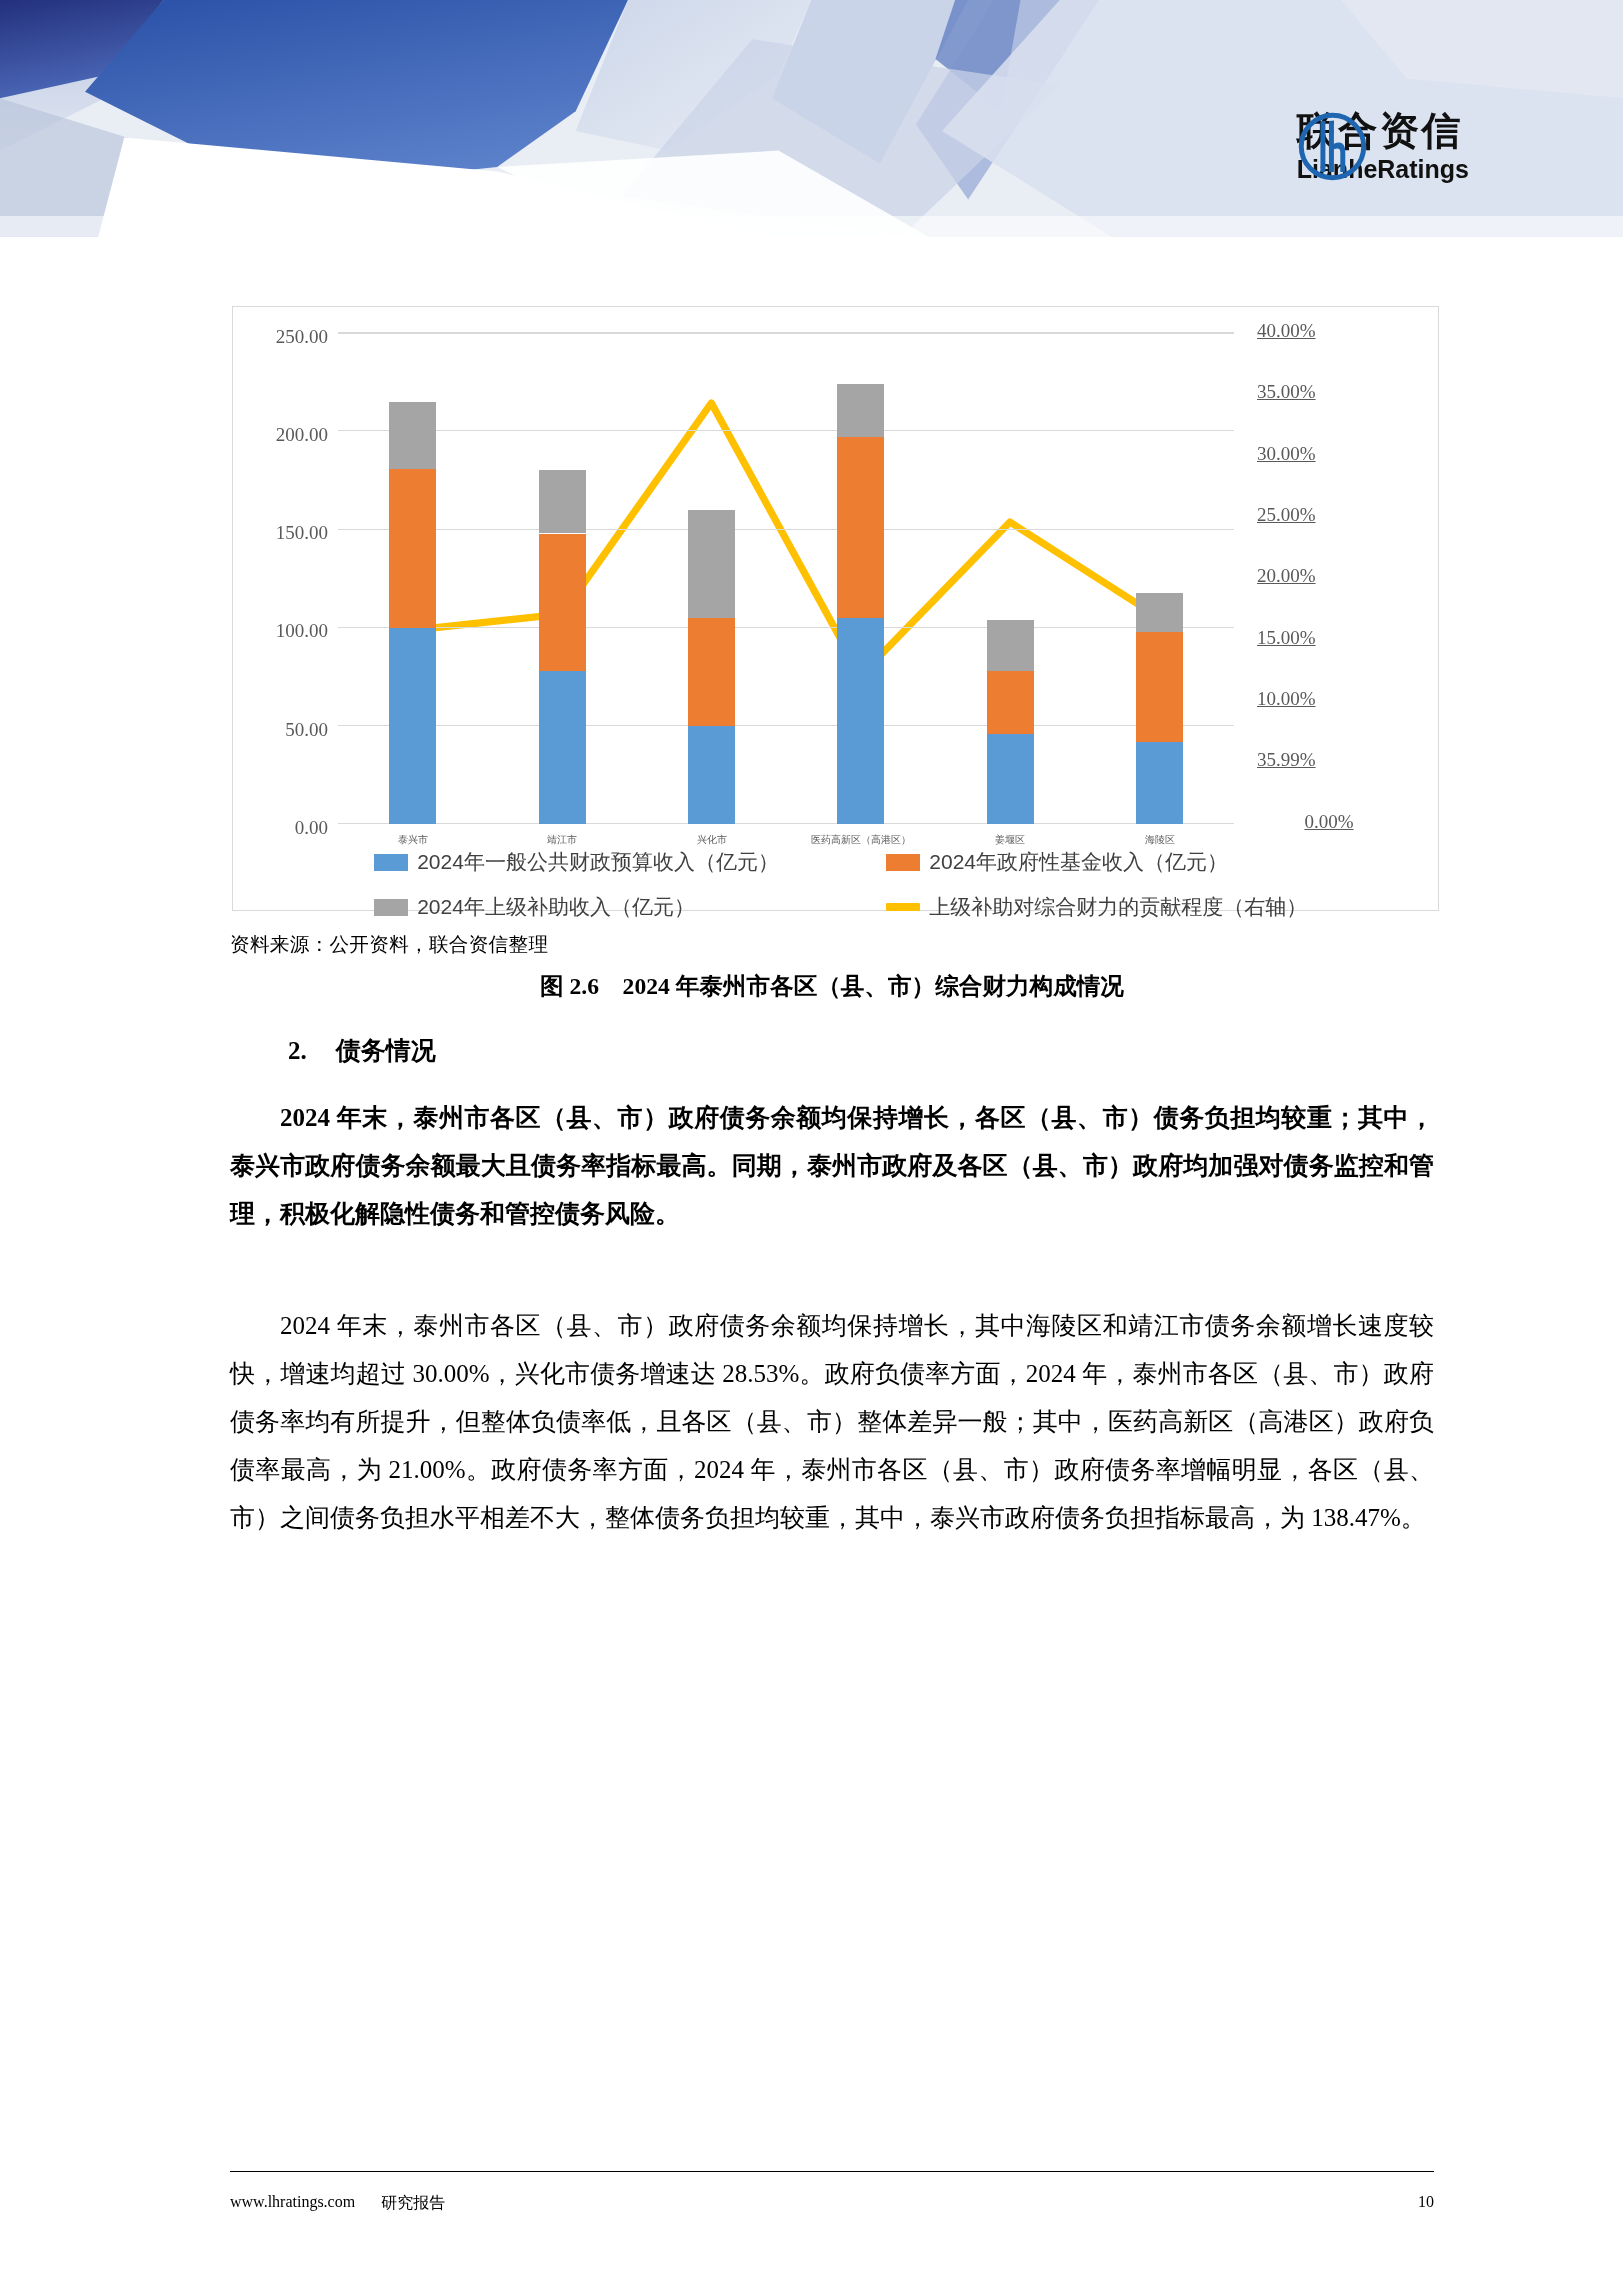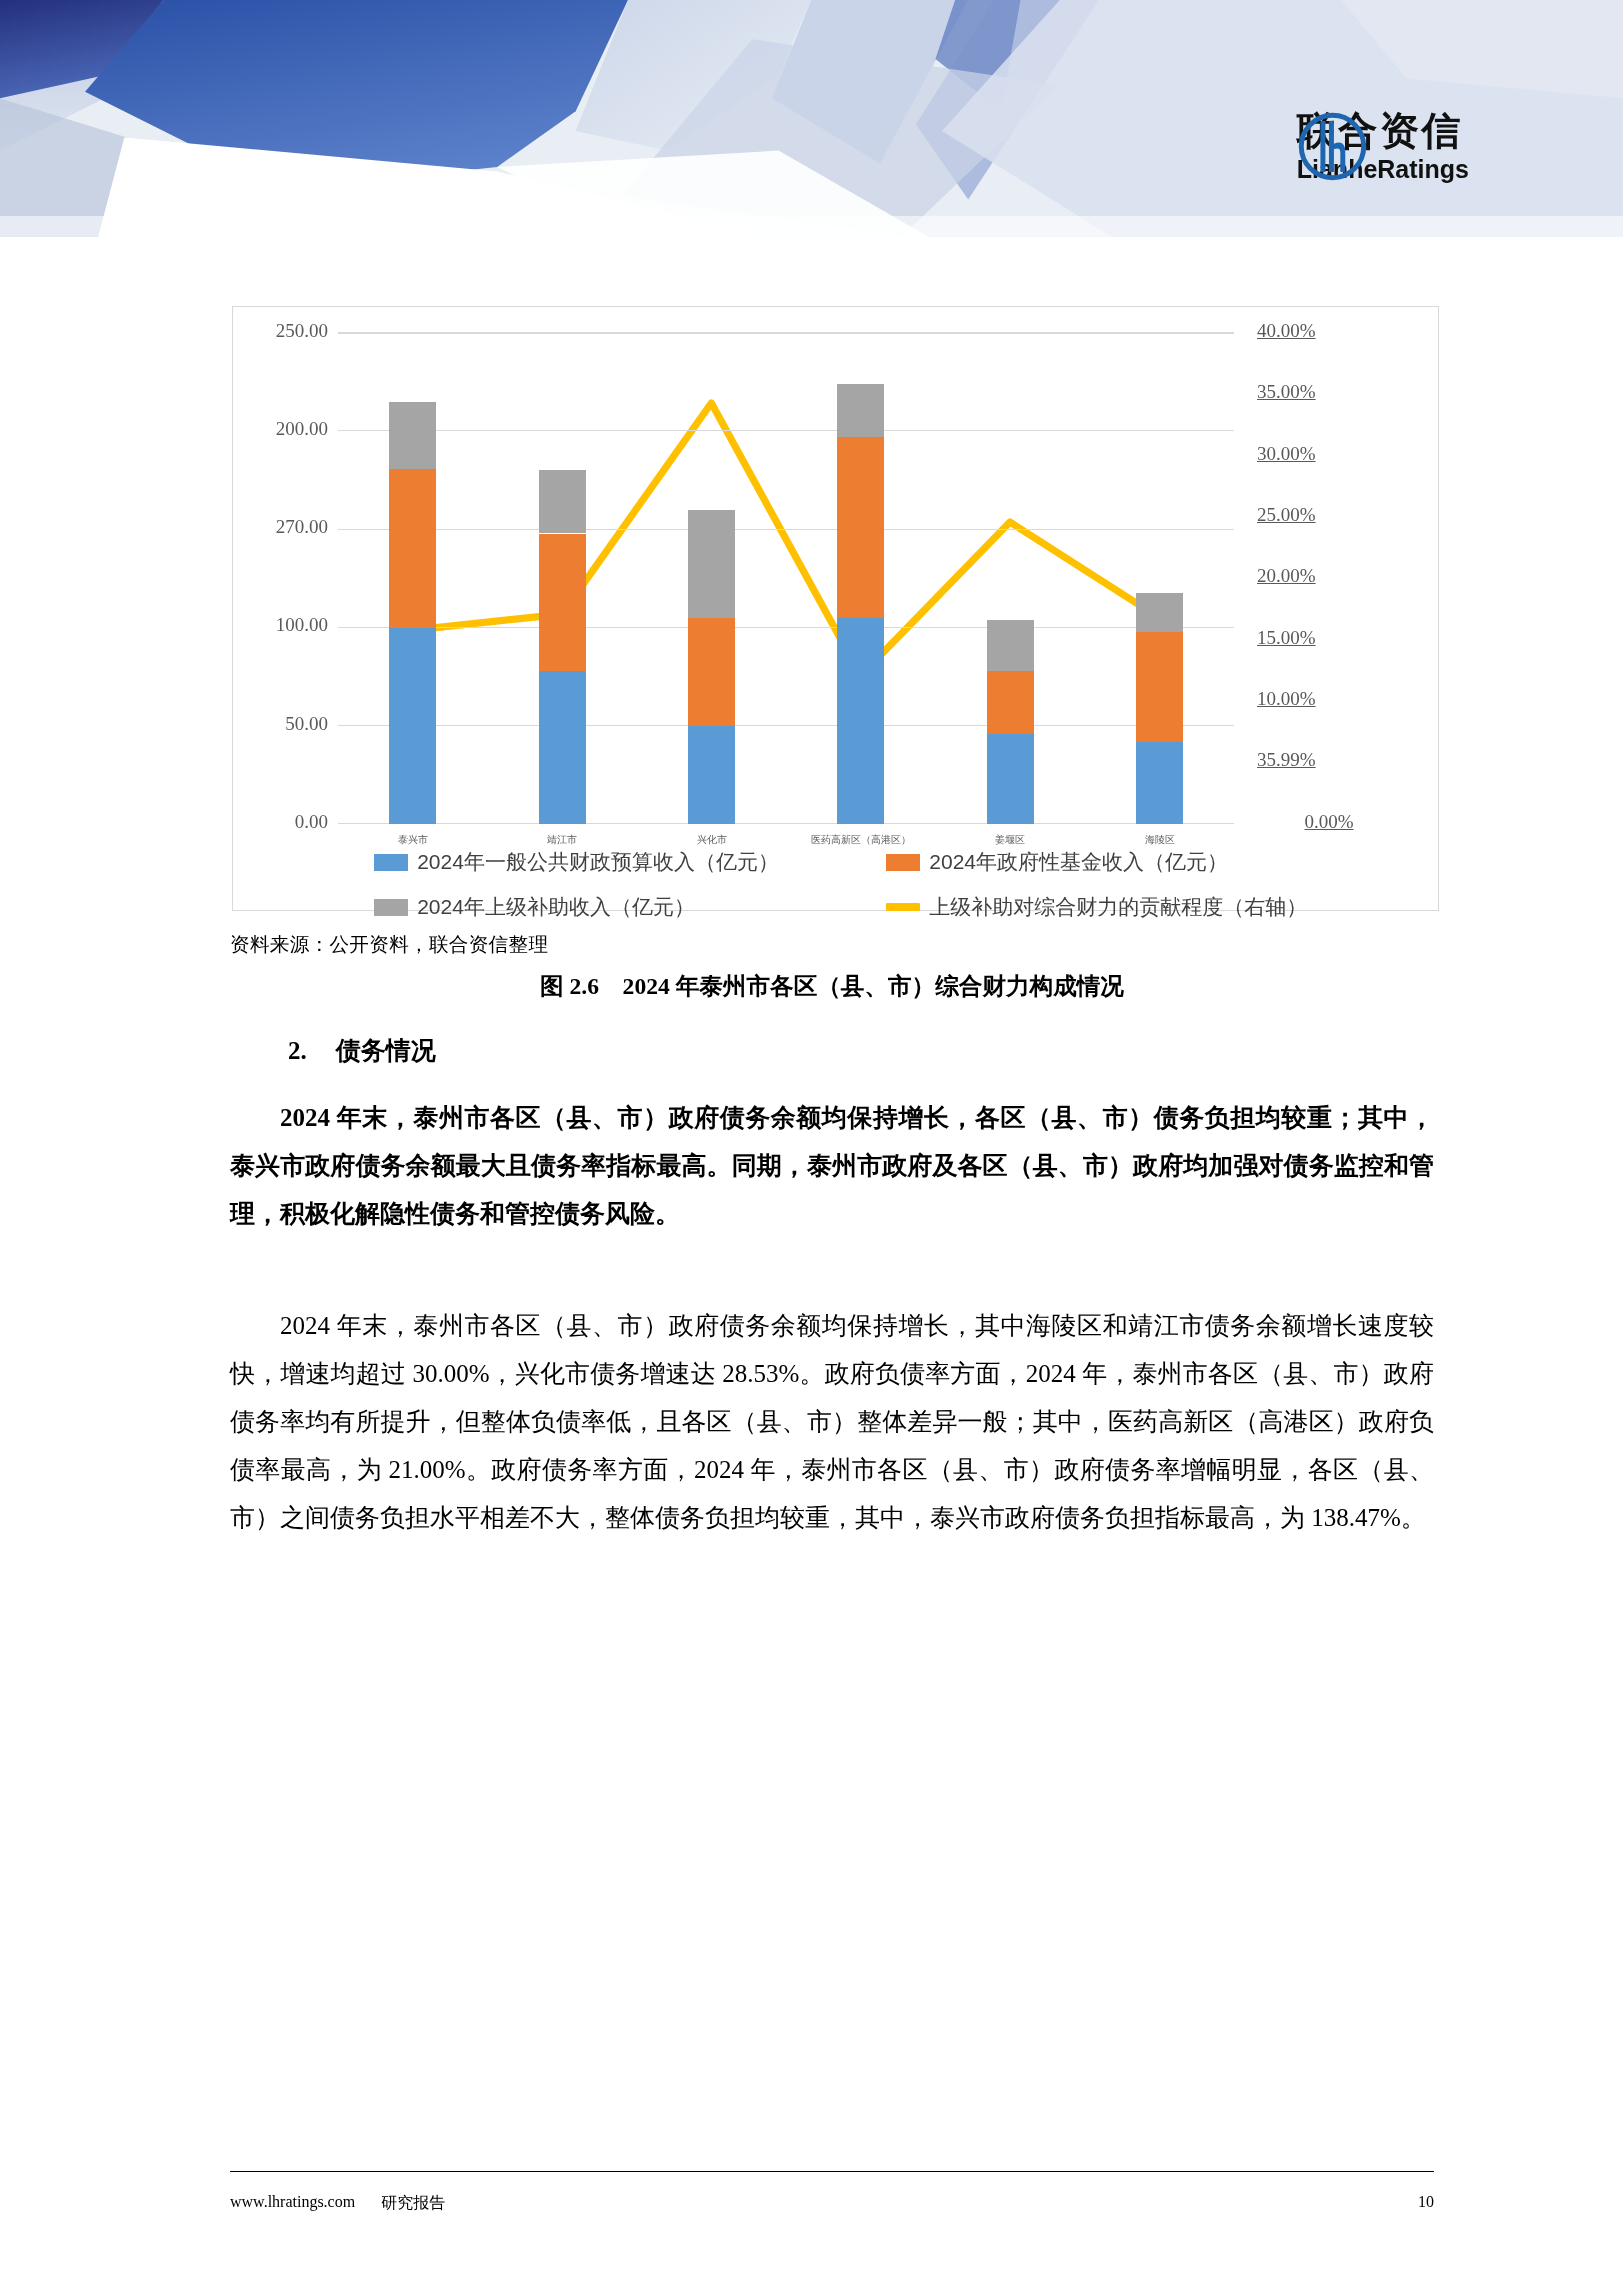--- a/index.html
+++ b/index.html
@@ -47,20 +47,21 @@
     position:absolute;left:105px;top:26px;
     width:896px;height:491px;
   }
   .gridline{
     position:absolute;left:0;width:896px;height:1.3px;background:#d9d9d9;
   }
   .ytick-left{
     position:absolute;right:906px;width:131px;text-align:right;
     font-size:19px;color:#595959;white-space:nowrap;
     font-family:"Liberation Serif","DejaVu Serif",serif;
+    margin-top:6px;
   }
   .ytick-right{
     position:absolute;left:919px;width:144px;text-align:left;
     font-size:19px;color:#595959;white-space:nowrap;
     font-family:"Liberation Serif","DejaVu Serif",serif;
     text-decoration:underline;
   }
   .bar-col{
     position:absolute;bottom:0;width:47px;
   }
@@ -193,21 +194,21 @@
     <svg class="line-svg" id="lineSvg" viewBox="0 0 1370 750" preserveAspectRatio="none">
         <polyline points="114.2,453.8 342.5,429.4 570.8,106.9 799.2,523.1 1027.5,288.8 1255.8,435.0" fill="none" stroke="#ffc000" stroke-width="11" stroke-linejoin="round" stroke-linecap="round"></polyline>
       </svg>
   <div class="gridline" style="top: 490px;"></div>
       <div class="ytick-left" style="top: 478px;">0.00</div>
       <div class="gridline" style="top: 392px;"></div>
       <div class="ytick-left" style="top: 380px;">50.00</div>
       <div class="gridline" style="top: 294px;"></div>
       <div class="ytick-left" style="top: 281px;">100.00</div>
       <div class="gridline" style="top: 196px;"></div>
-      <div class="ytick-left" style="top: 183px;">270.00</div>
+      <div class="ytick-left" style="top: 183px;">150.00</div>
       <div class="gridline" style="top: 97px;"></div>
       <div class="ytick-left" style="top: 85px;">200.00</div>
       <div class="gridline" style="top: -0.7px;"></div>
       <div class="ytick-left" style="top: -13px;">250.00</div>
       <div class="ytick-right" style="top: 478px; text-align: center;">0.00%</div>
       <div class="ytick-right" style="top: 416px;">35.99%</div>
       <div class="ytick-right" style="top: 355px;">10.00%</div>
       <div class="ytick-right" style="top: 294px;">15.00%</div>
       <div class="ytick-right" style="top: 232px;">20.00%</div>
       <div class="ytick-right" style="top: 171px;">25.00%</div>

